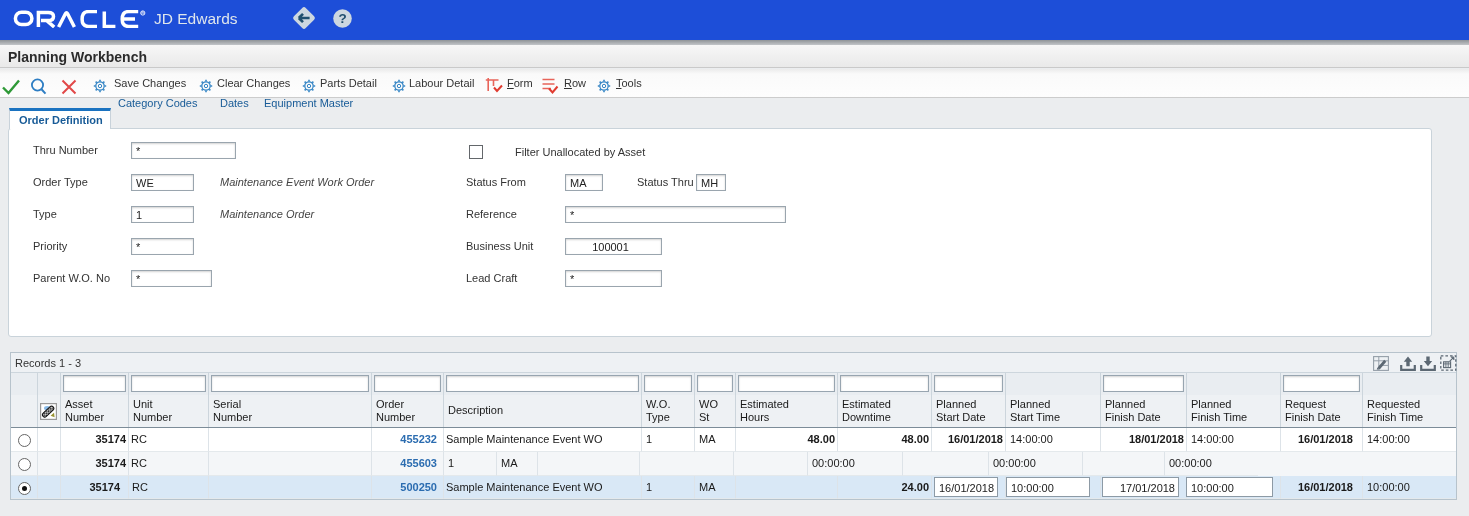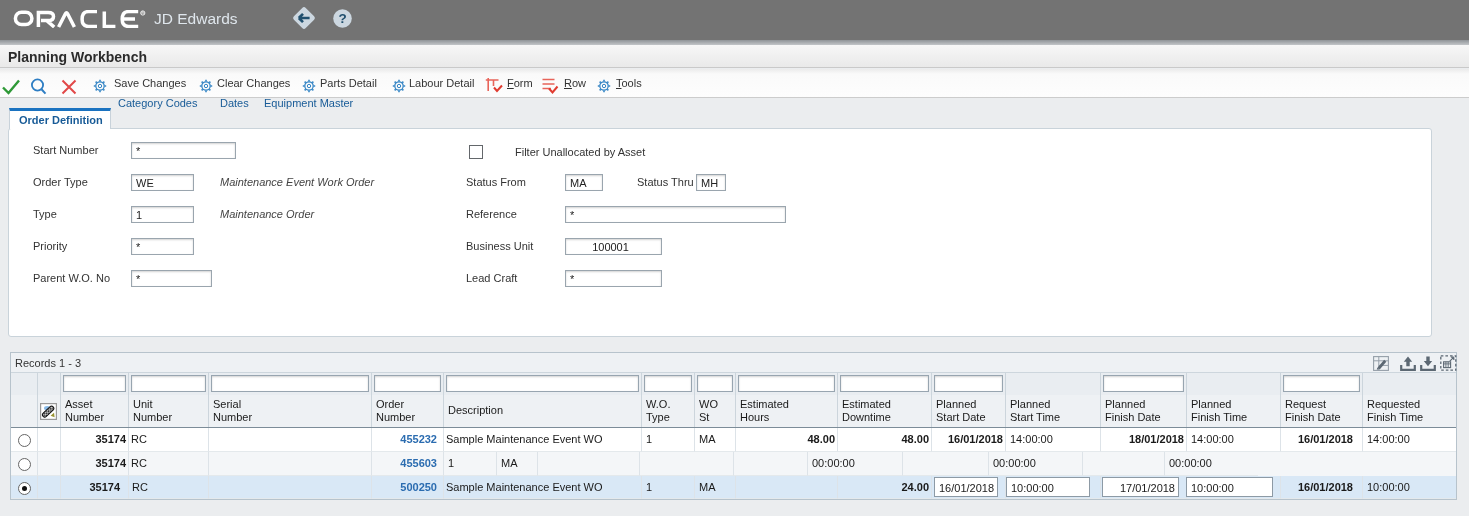--- a/index.html
+++ b/index.html
@@ -1,18 +1,18 @@
 <!DOCTYPE html>
 <html><head>
 <meta charset="utf-8">
 <style>
 * { margin:0; padding:0; box-sizing:border-box; }
 html,body { width:1469px; height:516px; overflow:hidden; }
 body { font-family:"Liberation Sans", sans-serif; background:#ebedef; position:relative; }
-.topbar { position:absolute; left:0; top:0; width:1469px; height:40px; background:#737373; }
+.topbar { position:absolute; left:0; top:0; width:1469px; height:40px; background:#1d4ed8; }
 .shadow { position:absolute; left:0; top:40px; width:1469px; height:5px; background:linear-gradient(#8f9397,#c2c5c8); }
 .titlebar { position:absolute; left:0; top:45px; width:1469px; height:23px; background:linear-gradient(#f7f7f7,#e9e9e9); border-bottom:1px solid #c9c9c9;text-align:center; }
 .titlebar span { position:absolute; left:8px; top:4px; font-size:14px; font-weight:bold; color:#2b2b2b; }
 .toolbar { position:absolute; left:0; top:69px; width:1469px; height:29px; background:linear-gradient(#ebebeb 0px, #fafafa 5px, #fdfdfd); border-bottom:1px solid #cccccc; }
 .tbtxt { position:absolute; top:8px; font-size:11px; color:#333; line-height:13px; }
 .tbtxt u { text-decoration:underline; }
 .jdetext { position:absolute; left:154px; top:10px; color:#dfe6ec; font-size:15.5px; }
 
 .tab-active { position:absolute; left:9px; top:108px; width:102px; height:21px; background:#ffffff; border:1px solid #c8d2da; border-bottom:none; border-top:3px solid #1a72c0; z-index:3; }
 .tab-active span { position:absolute; left:9px; top:3px; font-size:11px; font-weight:bold; color:#185b97; white-space:nowrap; }
@@ -128,21 +128,21 @@
 </svg>
 
 <div class="tab-active">
     <span>Order Definition</span>
   </div>
 <div class="tabtxt" style="left:118px">Category Codes</div>
 <div class="tabtxt" style="left:220px">Dates</div>
 <div class="tabtxt" style="left:264px">Equipment Master</div>
 <div class="panel"></div>
 
-<div class="lbl" style="left:33px;top:144px">Start Number</div>
+<div class="lbl" style="left:33px;top:144px">Thru Number</div>
 <div class="inp" style="left:131px;top:142px;width:105px">*</div>
 <div class="lbl" style="left:33px;top:176px">Order Type</div>
 <div class="inp" style="left:131px;top:174px;width:63px">WE</div>
 <div class="ital" style="left:220px;top:176px">Maintenance Event Work Order</div>
 <div class="lbl" style="left:33px;top:208px">Type</div>
 <div class="inp" style="left:131px;top:206px;width:63px">1</div>
 <div class="ital" style="left:220px;top:208px">Maintenance Order</div>
 <div class="lbl" style="left:33px;top:240px">Priority</div>
 <div class="inp" style="left:131px;top:238px;width:63px">*</div>
 <div class="lbl" style="left:33px;top:272px">Parent W.O. No</div>

